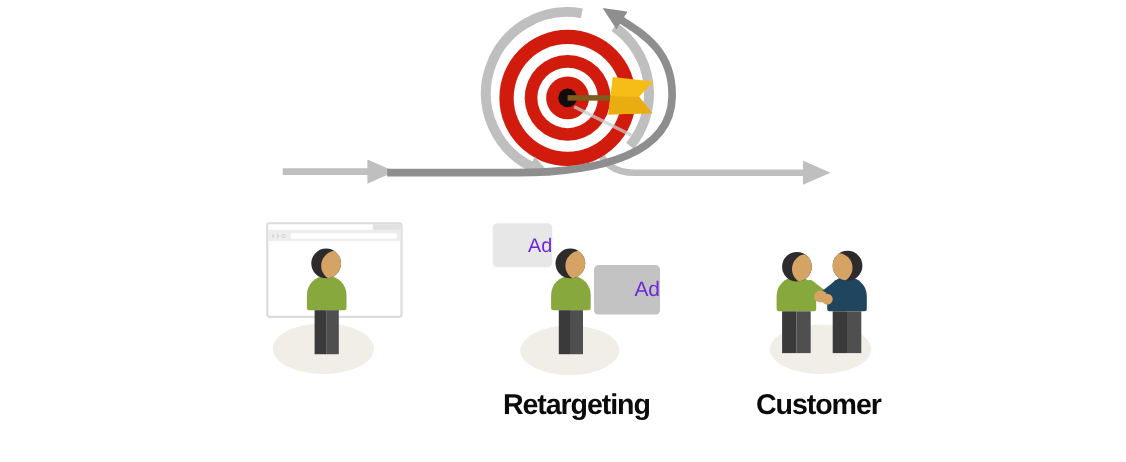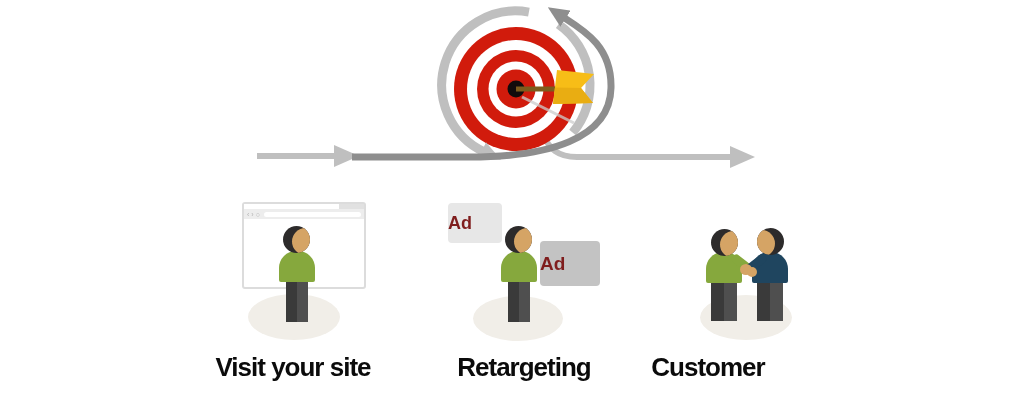--- a/index.html
+++ b/index.html
@@ -25,22 +25,22 @@
   .torso{position:absolute;width:36px;height:31px;border-radius:17px 17px 2px 2px;
          background:var(--c-green,#86a83d);}
   .torso.navy{background:var(--c-navy,#1f455f);}
   .legs{position:absolute;display:flex;}
   .leg-l{background:var(--c-legdark,#3a3a3a);}
   .leg-r{background:var(--c-leglight,#4f4f4f);}
   .arm{position:absolute;height:9px;border-radius:4px;}
   .hand{position:absolute;border-radius:50%;background:var(--c-skin,#d5a465);}
 
   
-  .ad-badge{position:absolute;border-radius:4px;display:flex;align-items:center;justify-content:flex-start;
-    color:#7f1d1d;font-weight:bold;}
+  .ad-badge{position:absolute;border-radius:4px;display:flex;align-items:center;justify-content:flex-end;
+    color:#6d28d9;font-weight:normal;}
   .ad-light{background:var(--c-adlight,#e7e7e7);font-size:18px;}
   .ad-dark{background:var(--c-addark,#c3c3c3);font-size:19px;}
 
   
   .browser{position:absolute;left:242px;top:202px;width:124px;height:87px;
     background:#fff;border:2px solid var(--c-border,#dcdcdc);border-radius:3px;box-sizing:border-box;}
   .tabbar{position:relative;height:5px;background:#e1e1e1;}
   .tab{position:absolute;left:0;top:0;width:79%;height:100%;background:#fff;}
   .toolbar{display:flex;align-items:center;height:10px;background:#ededed;
     padding:0 3px;font-size:7px;line-height:1;color:#b3b3b3;gap:2px;}
@@ -156,17 +156,16 @@
     </div>
     <div class="legs abs" style="left:757px;top:283px;">
       <div class="leg-l" style="width:13px;height:38px;"></div>
       <div class="leg-r" style="width:13px;height:38px;"></div>
     </div>
 
     <div class="hand abs" style="left:740px;top:264px;width:12px;height:11px;"></div>
     <div class="hand abs" style="left:747px;top:267px;width:10px;height:10px;"></div>
   </div>
 
-  <div class="step-label" style="left:293px;">Visit your site</div>
   <div class="step-label" style="left:512px;margin-left:12px;">Retargeting</div>
-  <div class="step-label" style="left:708px;">Customer</div>
+  <div class="step-label" style="left:744px;">Customer</div>
 
 </div>
 
 </body></html>

